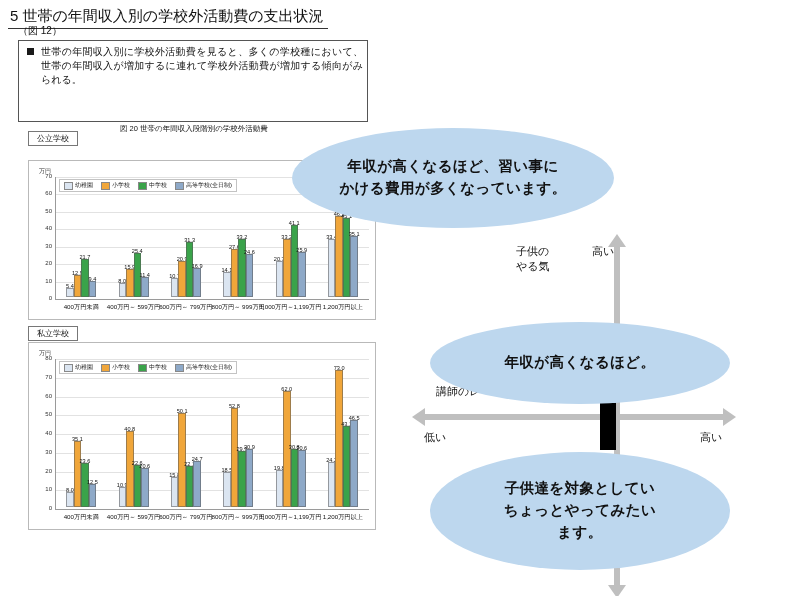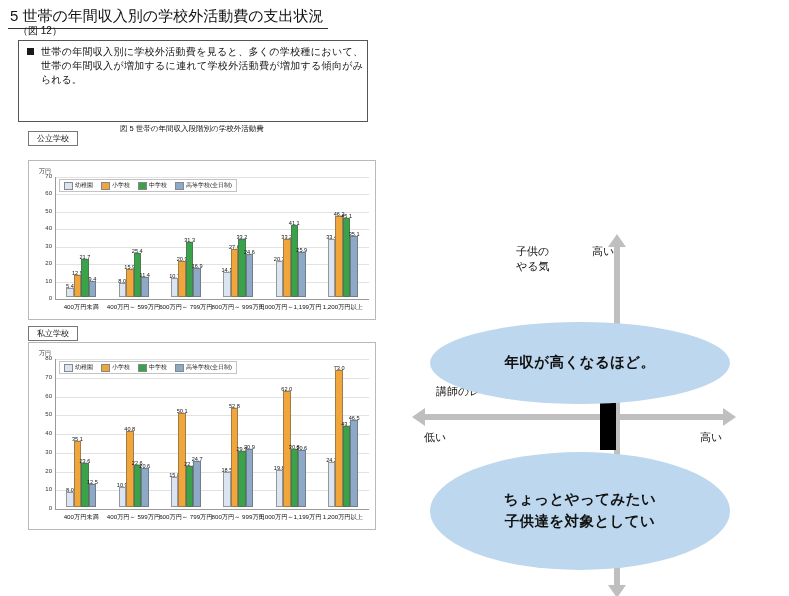--- a/index.html
+++ b/index.html
@@ -159,21 +159,21 @@
 <div class="page">
 
   <div class="hdr-title">5  世帯の年間収入別の学校外活動費の支出状況</div>
   <div class="hdr-sub">（図 12）</div>
 
   <div class="textbox">
     <span class="tb-bullet"></span>
     <div class="tb-p1">世帯の年間収入別に学校外活動費を見ると、多くの学校種において、世帯の年間収入が増加するに連れて学校外活動費が増加する傾向がみられる。</div>
   </div>
 
-  <div class="fig-cap">図 5  世帯の年間収入段階別の学校外活動費</div>
+  <div class="fig-cap">図 20  世帯の年間収入段階別の学校外活動費</div>
 
   <div class="panel-label" style="left:28px;top:131px;">公立学校</div>
   <div class="chart-box" id="chart-public" style="left:28px;top:160px;width:348px;height:160px;">
       <div class="axis-unit" style="left: 10px; top: 6px;">万円</div>
       <div class="legend" style="left: 30px; top: 18px;">
         <div class="li">
           <span class="sw" style="background: rgb(219, 229, 241);"></span>
           <span>幼稚園</span>
         </div>
         <div class="li">
@@ -365,26 +365,33 @@
 
   <div class="ax-lbl" style="left:516px;top:244px;line-height:1.35;">
     <div>子供の</div>
     <div>やる気</div>
   </div>
   <div class="ax-lbl" style="left:592px;top:244px;">高い</div>
   <div class="ax-lbl" style="left:436px;top:384px;">講師のレベル</div>
   <div class="ax-lbl" style="left:424px;top:430px;">低い</div>
   <div class="ax-lbl" style="left:700px;top:430px;">高い</div>
 
+  <div class="ellipse ell1">
+    <div class="ell-txt" id="bubble1">
+        <div>年収が高くなるほど、習い事に</div>
+        <div>かける費用が多くなっています。</div>
+      </div>
+  </div>
   <div class="black-arrow"></div>
   <div class="ellipse ell2">
     <div class="ell-txt" id="bubble2">
         <div>年収が高くなるほど。</div>
       </div>
   </div>
   <div class="ellipse ell3">
     <div class="ell-txt" id="bubble3">
+        <div>子供達を対象としてい</div>
         <div>ちょっとやってみたい</div>
-        <div>子供達を対象としてい</div>
+        <div>ます。</div>
       </div>
   </div>
 
 </div>
 
 </body></html>

